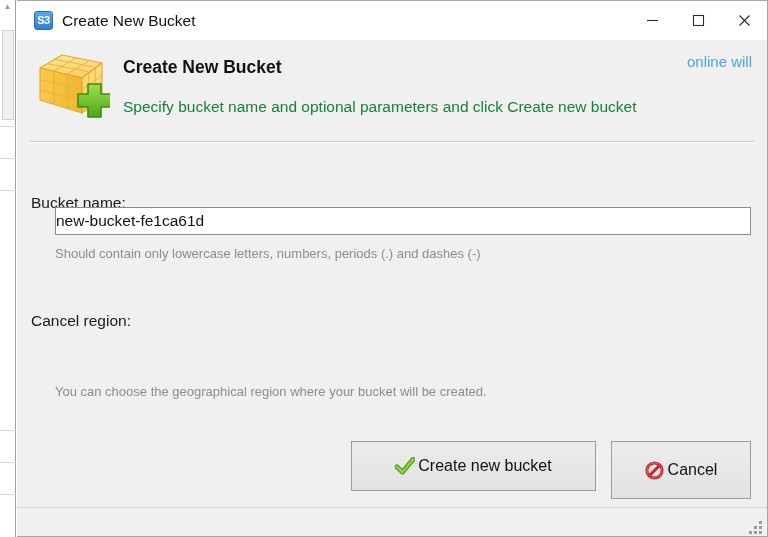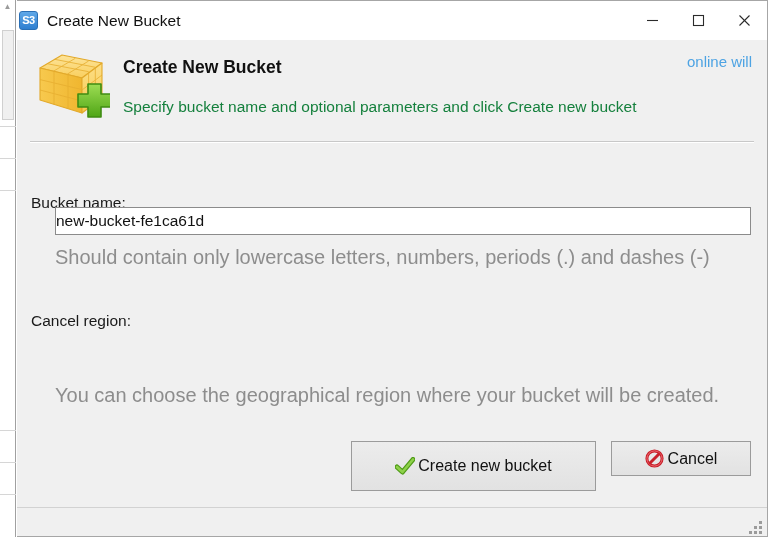--- a/index.html
+++ b/index.html
@@ -65,21 +65,21 @@
   
   .titlebar {
     height: 39px;
     min-height: 39px;
     background: #ffffff;
     display: flex;
     align-items: center;
     position: relative;
   }
   .title-icon {
-    margin-left: 2px;
+    margin-left: 17px;
     width: 19px; height: 19px;
     border-radius: 3px;
     background: linear-gradient(#5fa8e8, #2f7fd0);
     border: 1px solid #2a6fb5;
     box-sizing: border-box;
     color: #ffffff;
     font-size: 11px;
     font-weight: bold;
     line-height: 17px;
     text-align: center;
@@ -158,21 +158,21 @@
     background: #f0f0f0;
   }
   .field-label {
     position: absolute;
     font-size: 15.5px;
     color: #1a1a1a;
     font-family: "Liberation Sans", sans-serif;
   }
   .hint {
     position: absolute;
-    font-size: 20px;
+    font-size: 13px;
     color: #8d8d8d;
     font-family: "Liberation Sans", sans-serif;
   }
   .text-input {
     position: absolute;
     left: 38px;
     width: 696px;
     height: 28px;
     background: #ffffff;
     border: 1px solid #8b8b8b;
@@ -367,21 +367,21 @@
     <div class="btn" style="left:334px; top:298px; width:245px; height:50px;">
       <span class="glyph">
         <svg width="20" height="18" viewBox="0 0 20 18">
           <polyline points="2,10 7.5,15 18,2.5" fill="none" stroke="#4f9b16" stroke-width="5" stroke-linecap="round" stroke-linejoin="round"></polyline>
           <polyline points="2,10 7.5,15 18,2.5" fill="none" stroke="#8ed14a" stroke-width="2.6" stroke-linecap="round" stroke-linejoin="round"></polyline>
         </svg>
       </span>
       <span>Create new bucket</span>
     </div>
 
-    <div class="btn" style="left:594px; top:298px; width:140px; height:35px;">
+    <div class="btn" style="left:594px; top:298px; width:140px; height:58px;">
       <span class="glyph">
         <svg width="19" height="19" viewBox="0 0 19 19">
           <circle cx="9.5" cy="9.5" r="7.6" fill="none" stroke="#c8202a" stroke-width="3"></circle>
           <circle cx="9.5" cy="9.5" r="7.6" fill="none" stroke="#ef6a72" stroke-width="1"></circle>
           <line x1="4.3" y1="14.7" x2="14.7" y2="4.3" stroke="#c8202a" stroke-width="3"></line>
         </svg>
       </span>
       <span>Cancel</span>
     </div>
   </div>

